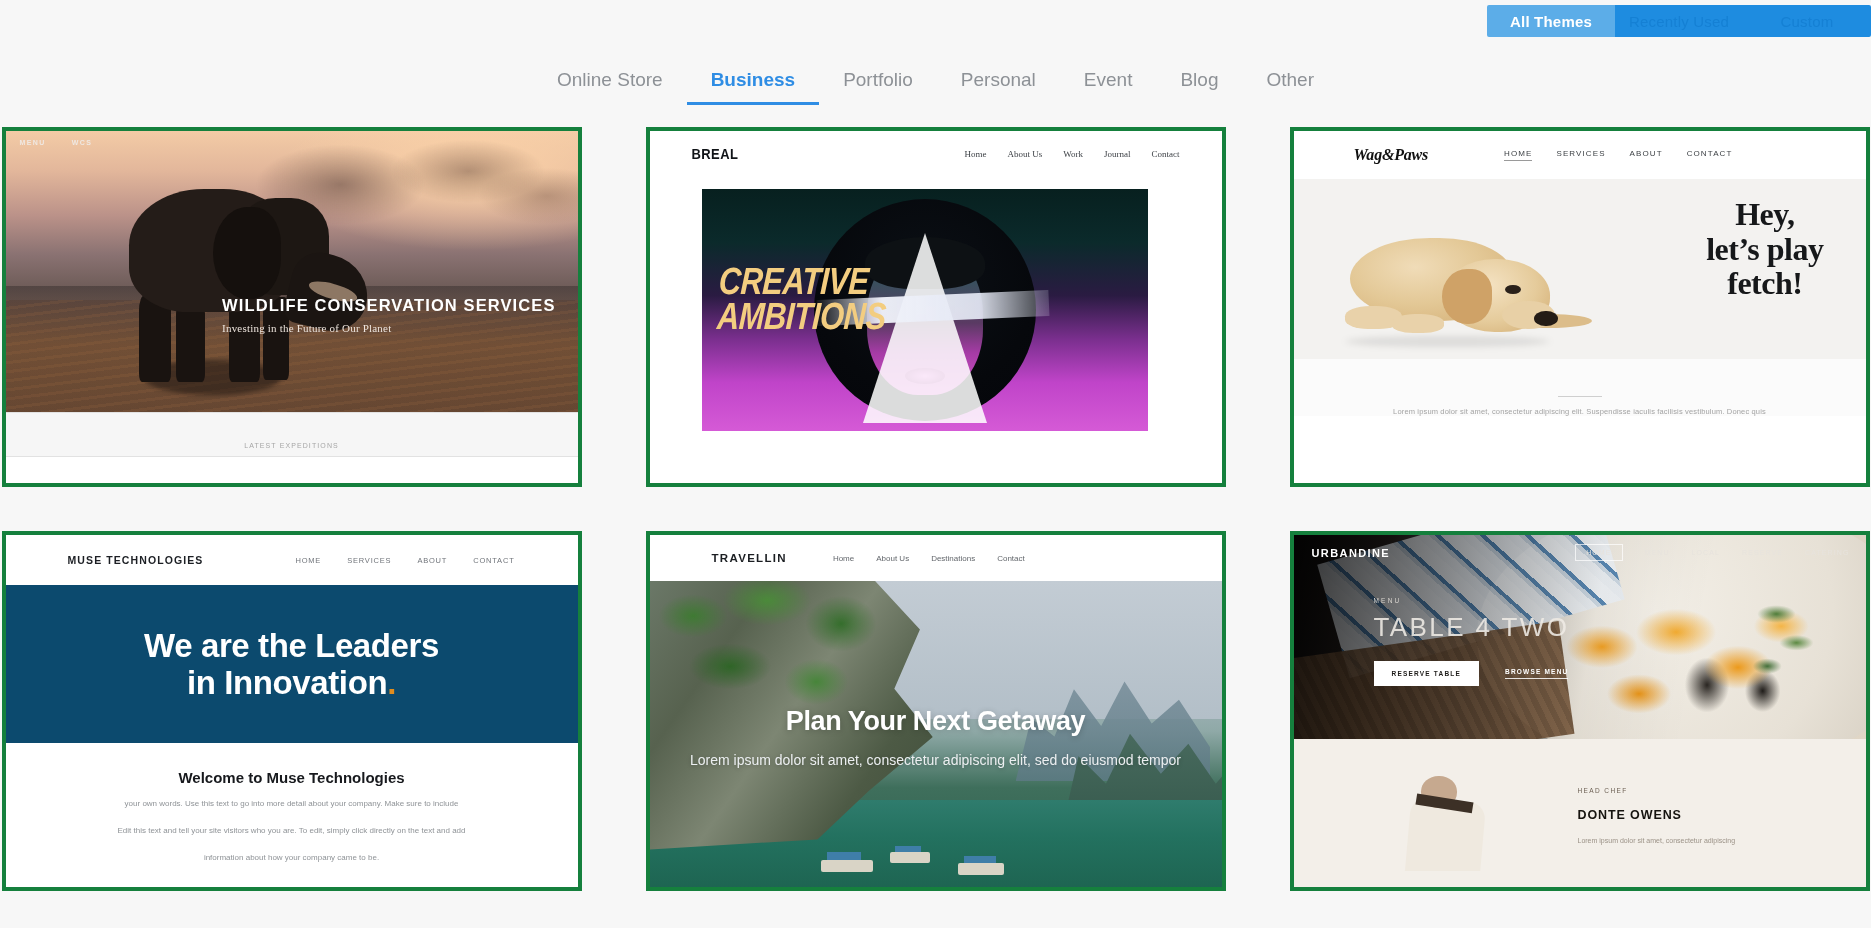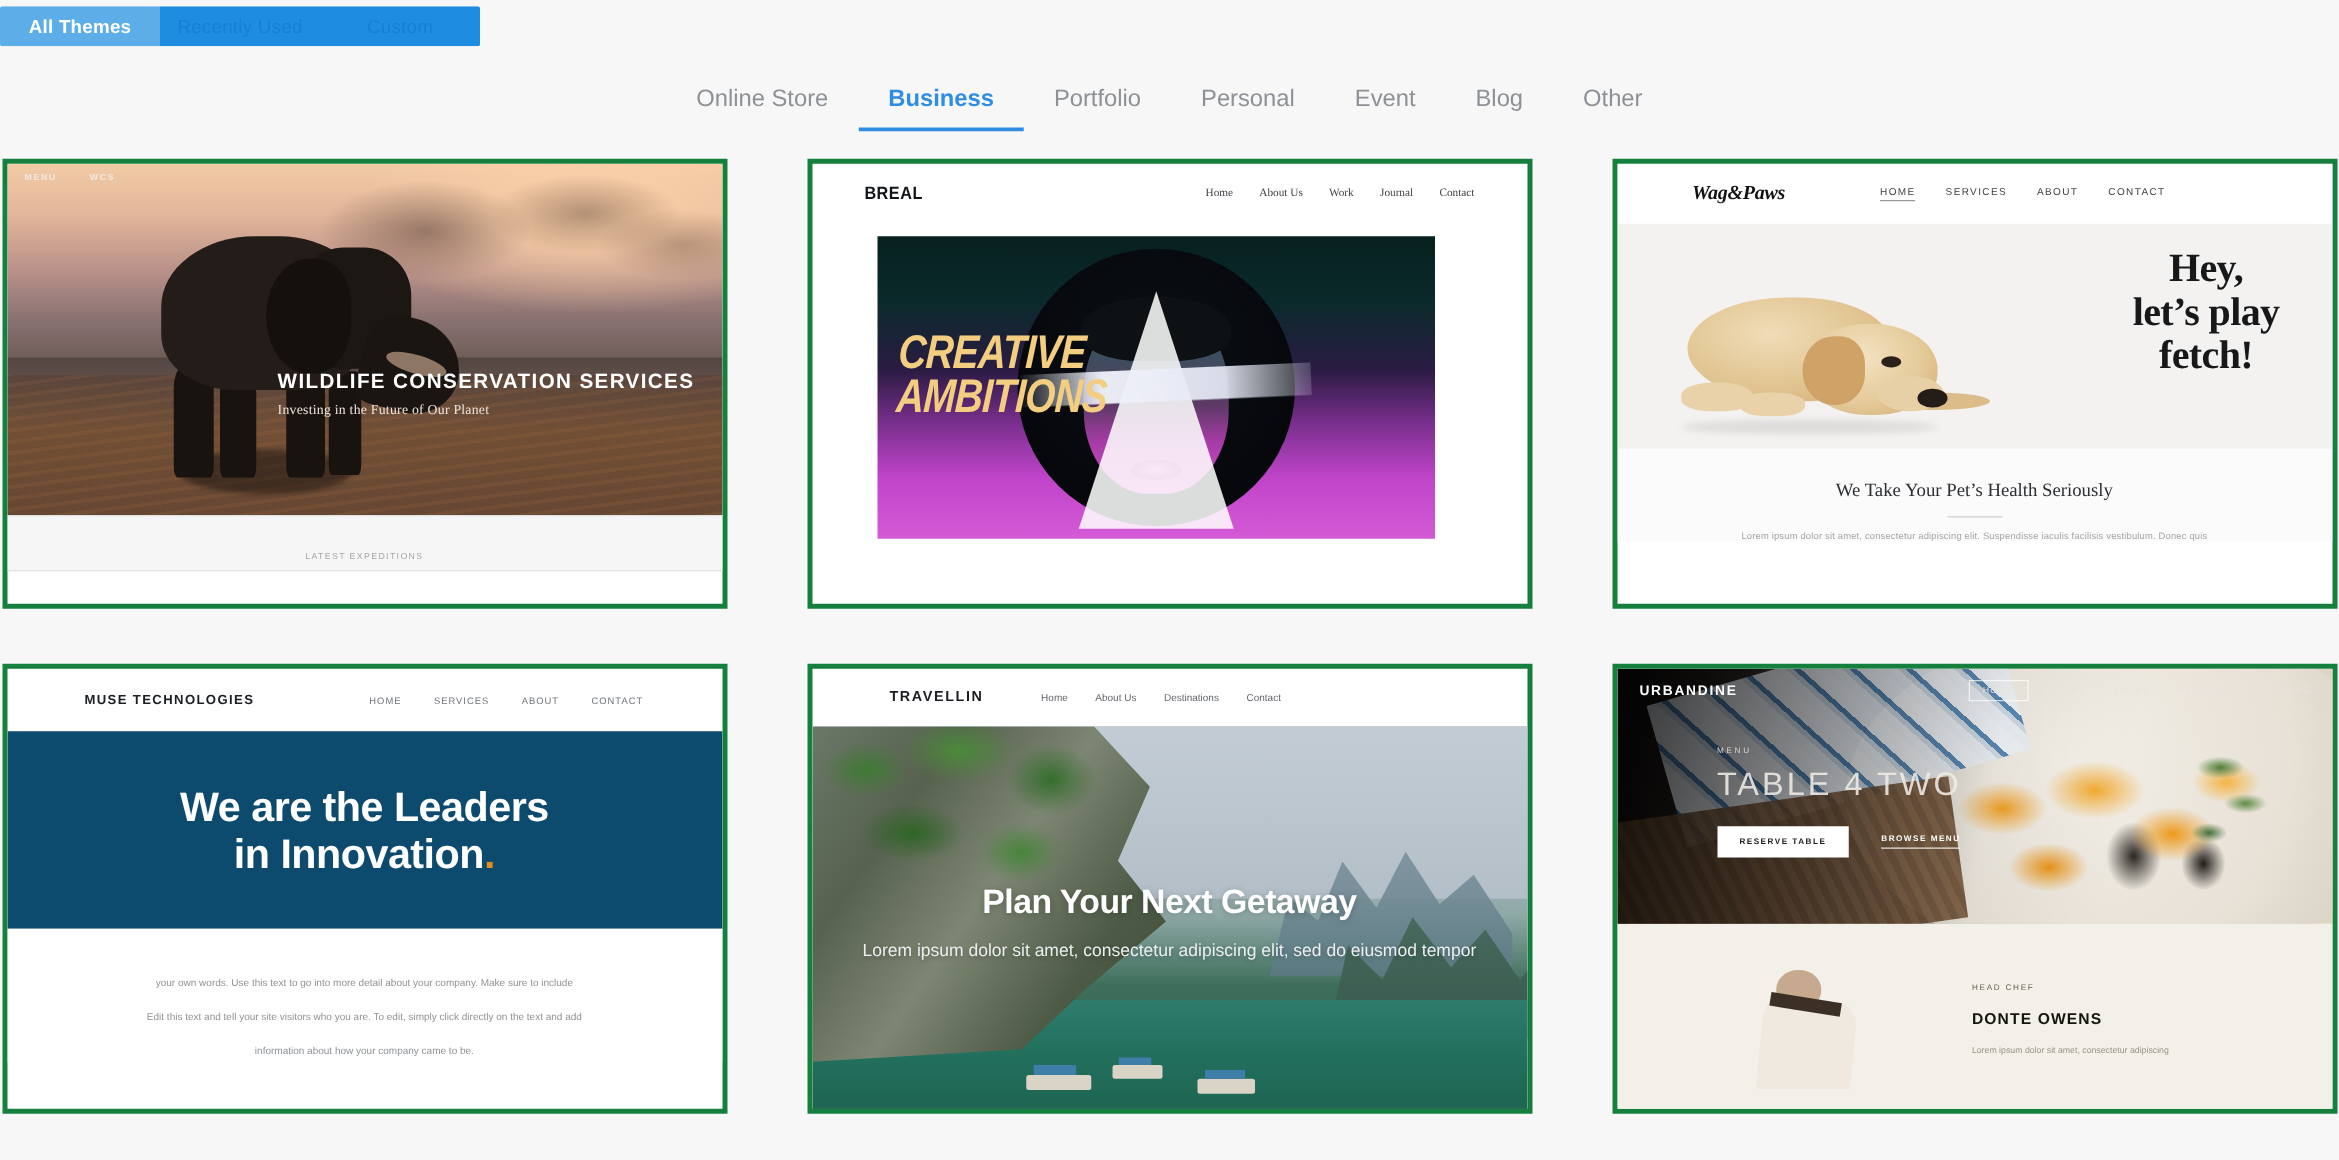--- a/index.html
+++ b/index.html
@@ -4,21 +4,21 @@
 <style>
   * { box-sizing: border-box; margin: 0; padding: 0; }
   html, body {
     width: 1871px; height: 928px;
     background: #f7f7f7;
     font-family: "Liberation Sans", sans-serif;
     overflow: hidden;
   }
 
   
-  .seg-wrap { width: 100%; display: flex; justify-content: flex-start; padding-top: 5px; }
+  .seg-wrap { width: 100%; display: flex; justify-content: flex-end; padding-top: 5px; }
   .seg { display: flex; height: 32px; border-radius: 2px; overflow: hidden; }
   .seg-btn {
     display: flex; align-items: center; justify-content: center;
     font-size: 15px; letter-spacing: .2px; white-space: nowrap;
     cursor: pointer; border: none; outline: none;
     font-family: "Liberation Sans", sans-serif;
   }
   .seg-btn.active { background: #5cade8; color: #ffffff; font-weight: bold; width: 128px; }
   .seg-btn.inactive { background: #1e8ce0; color: #1580d4; width: 128px; }
 
@@ -503,21 +503,20 @@
         <div class="c3-dog-nose"></div>
         <div class="c3-dog-eye"></div>
       </div>
       <div class="c3-hero-title">
         <div>Hey,</div>
         <div>let’s play</div>
         <div>fetch!</div>
       </div>
     </div>
     <div class="c3-body">
-      <h4>We Take Your Pet’s Health Seriously</h4>
       <div class="c3-rule"></div>
       <p>Lorem ipsum dolor sit amet, consectetur adipiscing elit. Suspendisse iaculis facilisis vestibulum. Donec quis</p>
     </div>
   </div>
 
   <div class="card">
     <div class="c4-nav">
       <div class="c4-logo">MUSE TECHNOLOGIES</div>
       <div class="c4-links">
         <span>HOME</span>
@@ -526,20 +525,21 @@
         <span>CONTACT</span>
       </div>
     </div>
     <div class="c4-hero">
       <h2>
         <span>We are the Leaders</span><br>
         <span>in Innovation</span><span class="c4-dot">.</span>
       </h2>
     </div>
     <div class="c4-body">
+      <h4>Welcome to Muse Technologies</h4>
       <p>your own words. Use this text to go into more detail about your company. Make sure to include</p>
       <p>Edit this text and tell your site visitors who you are. To edit, simply click directly on the text and add</p>
       <p>information about how your company came to be.</p>
     </div>
   </div>
 
   <div class="card">
     <div class="c5-nav">
       <div class="c5-logo">TRAVELLIN</div>
       <div class="c5-links">

